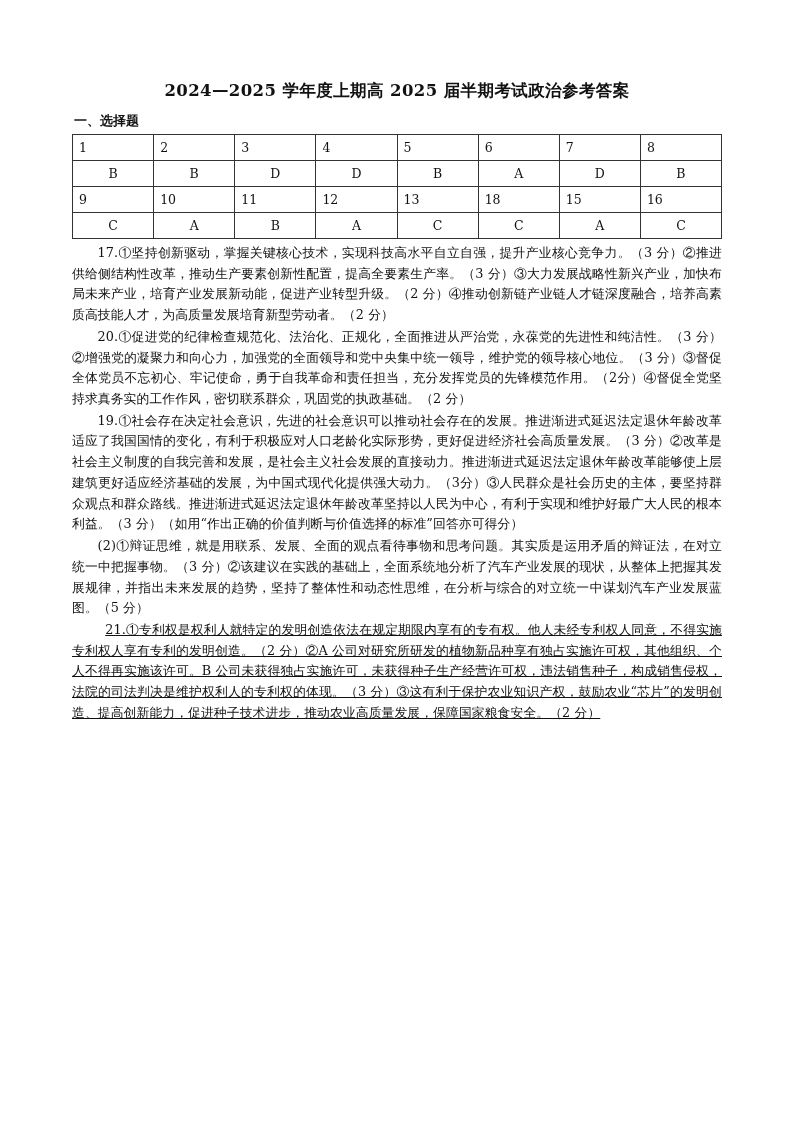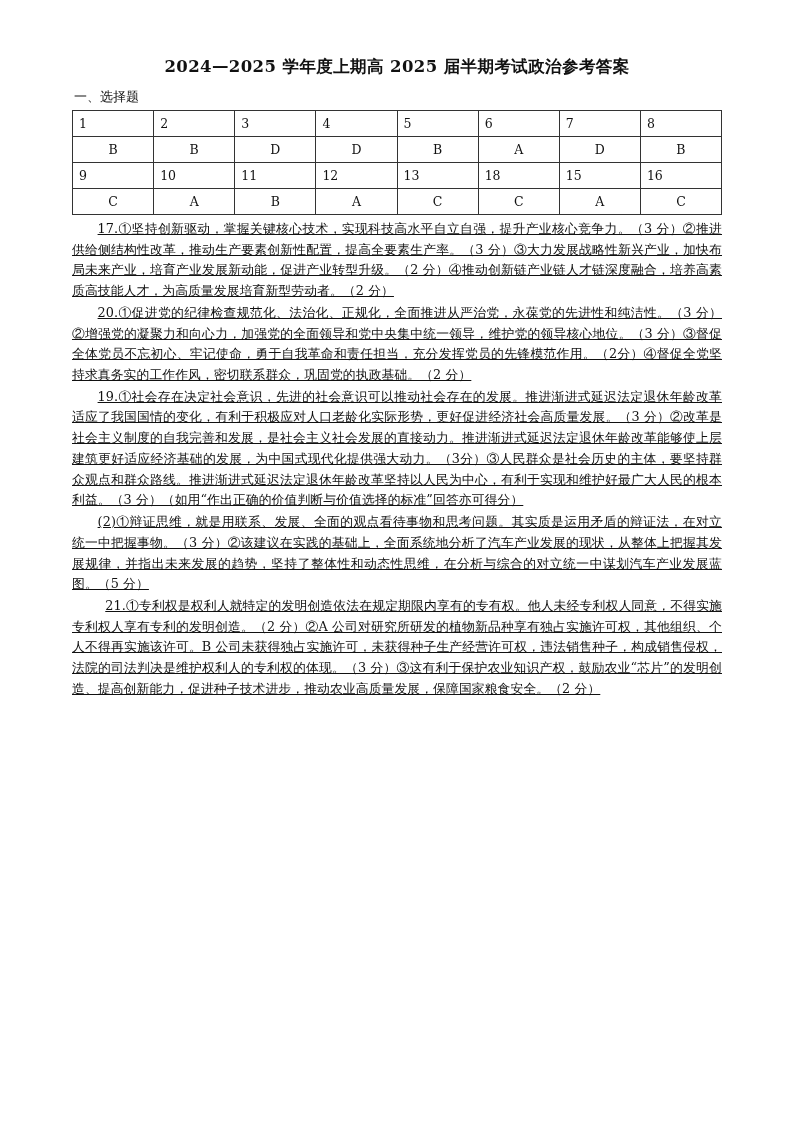--- a/index.html
+++ b/index.html
@@ -14,34 +14,34 @@
     color: #1a1a1a;
     position: relative;
     overflow: hidden;
   }
   .page {
     position: absolute;
     top: 0; left: 0;
     width: 794px;
     height: 1123px;
     box-sizing: border-box;
-    padding: 56px 72px 40px 72px;
+    padding: 80px 72px 40px 72px;
   }
   .doc-title {
     text-align: center;
     font-size: 16.5px;
     font-weight: bold;
     letter-spacing: 0.4px;
     margin: 0 0 10px 0;
     color: #111;
     font-family: "DejaVu Serif", "Liberation Serif", serif;
   }
   .section-heading {
     font-size: 13px;
-    font-weight: normal;
+    font-weight: bold;
     margin: 4px 0 4px 2px;
     font-family: "DejaVu Serif", "Liberation Serif", serif;
     color: #111;
   }
   table.answer-table {
     border-collapse: collapse;
     width: 100%;
     margin: 2px 0 4px 0;
     table-layout: fixed;
   }
@@ -61,21 +61,21 @@
   }
   .body-text {
     font-size: 12.8px;
     line-height: 1.62;
     text-align: justify;
     font-family: "DejaVu Serif", "Liberation Serif", serif;
     color: #111;
     margin: 0 0 1px 0;
     letter-spacing: 0.1px;
   }
-  .indent-2 { text-indent: 2em; text-decoration: underline; }
+  .indent-2 { text-indent: 2em; }
   .indent-3 { text-indent: 2.6em; text-decoration: underline; }
 </style>
 </head>
 <body>
 
 <div class="page">
 
   <div class="doc-title">2024—2025 学年度上期高 2025 届半期考试政治参考答案</div>
 
   <div class="section-heading">一、选择题</div>

